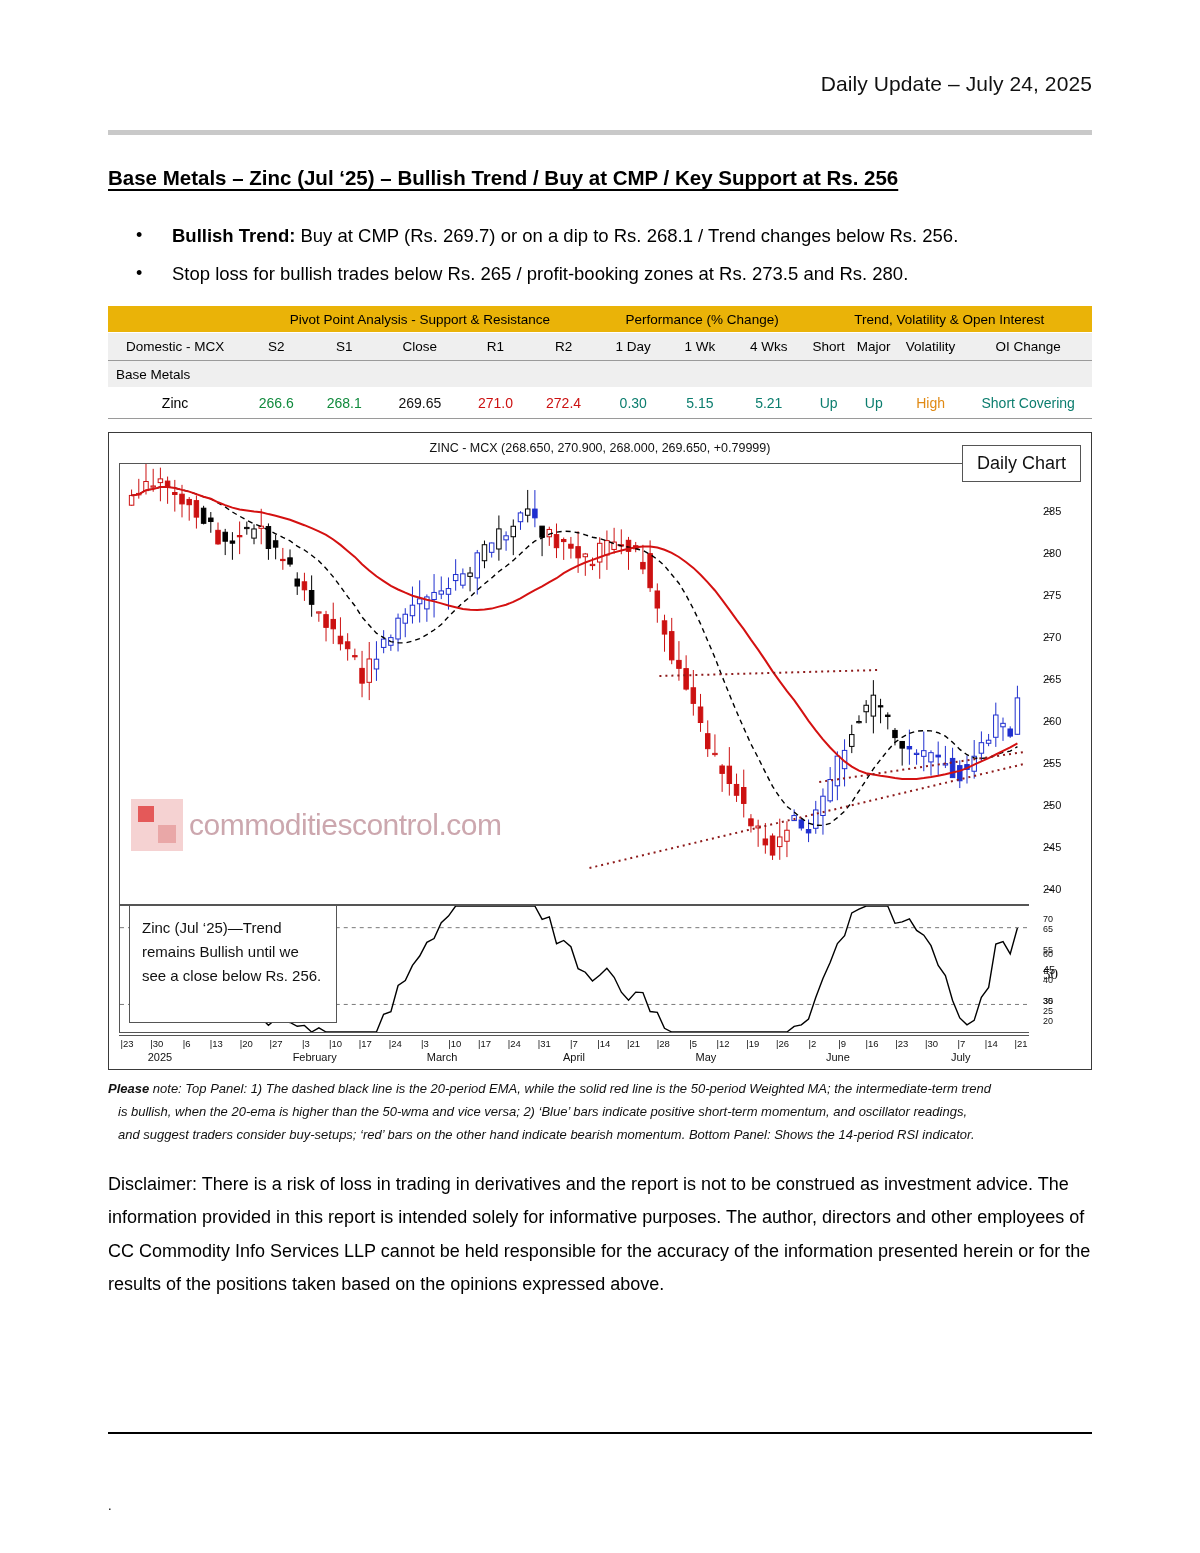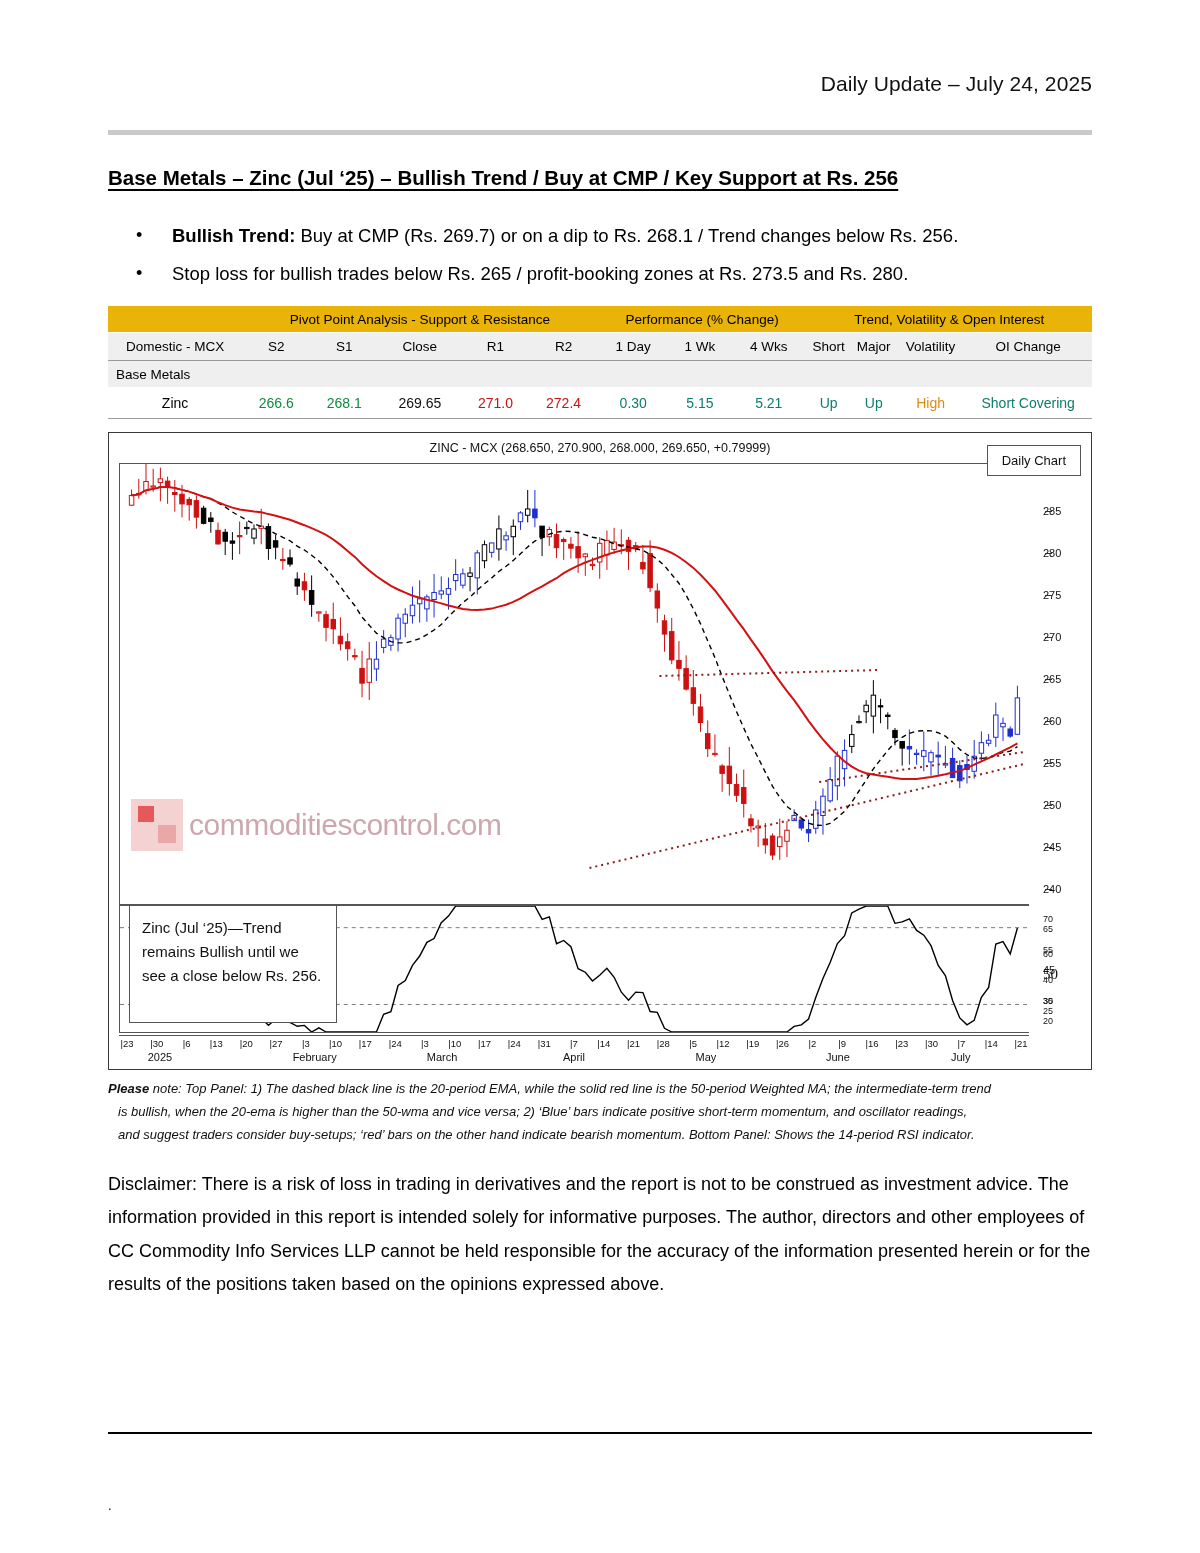--- a/index.html
+++ b/index.html
@@ -147,21 +147,21 @@
     color: #111;
     font-family: "Liberation Sans", sans-serif;
   }
   .daily-chart-badge {
     position: absolute;
     top: 12px;
     right: 10px;
     border: 1px solid #555;
     background: #fff;
     padding: 7px 14px;
-    font-size: 13px;
+    font-size: 18px;
     color: #111;
     z-index: 12;
   }
   .price-panel {
     position: absolute;
     left: 10px;
     top: 30px;
     right: 62px;
     height: 442px;
     border: 1px solid #555;

